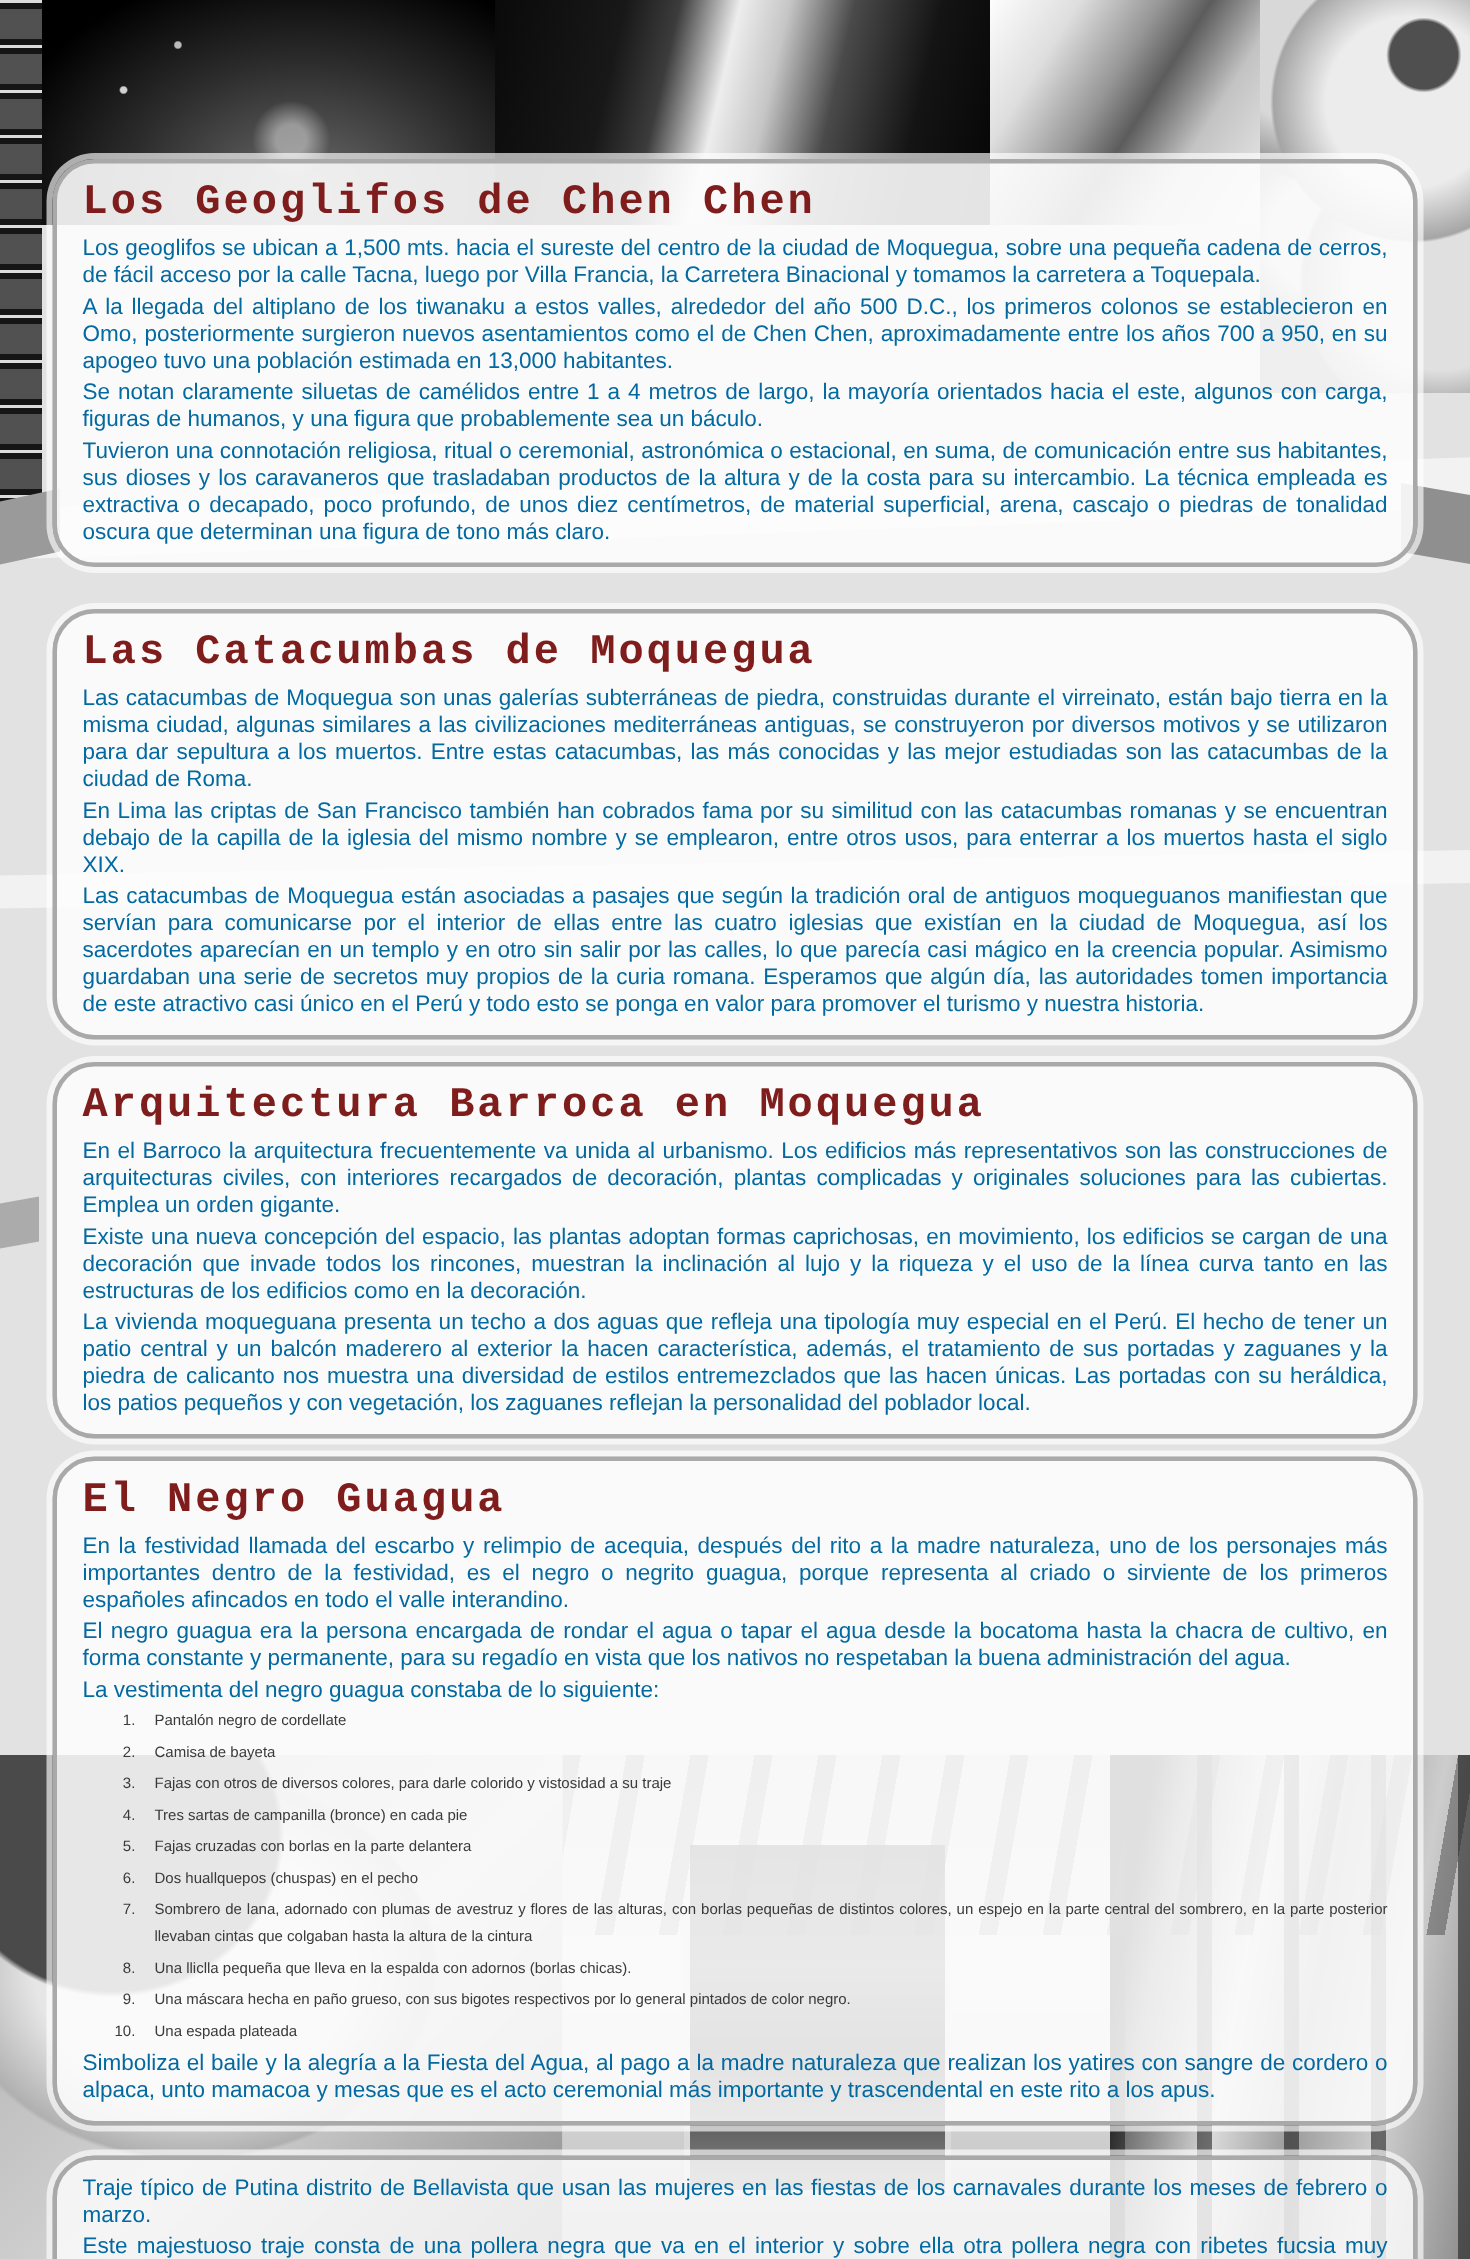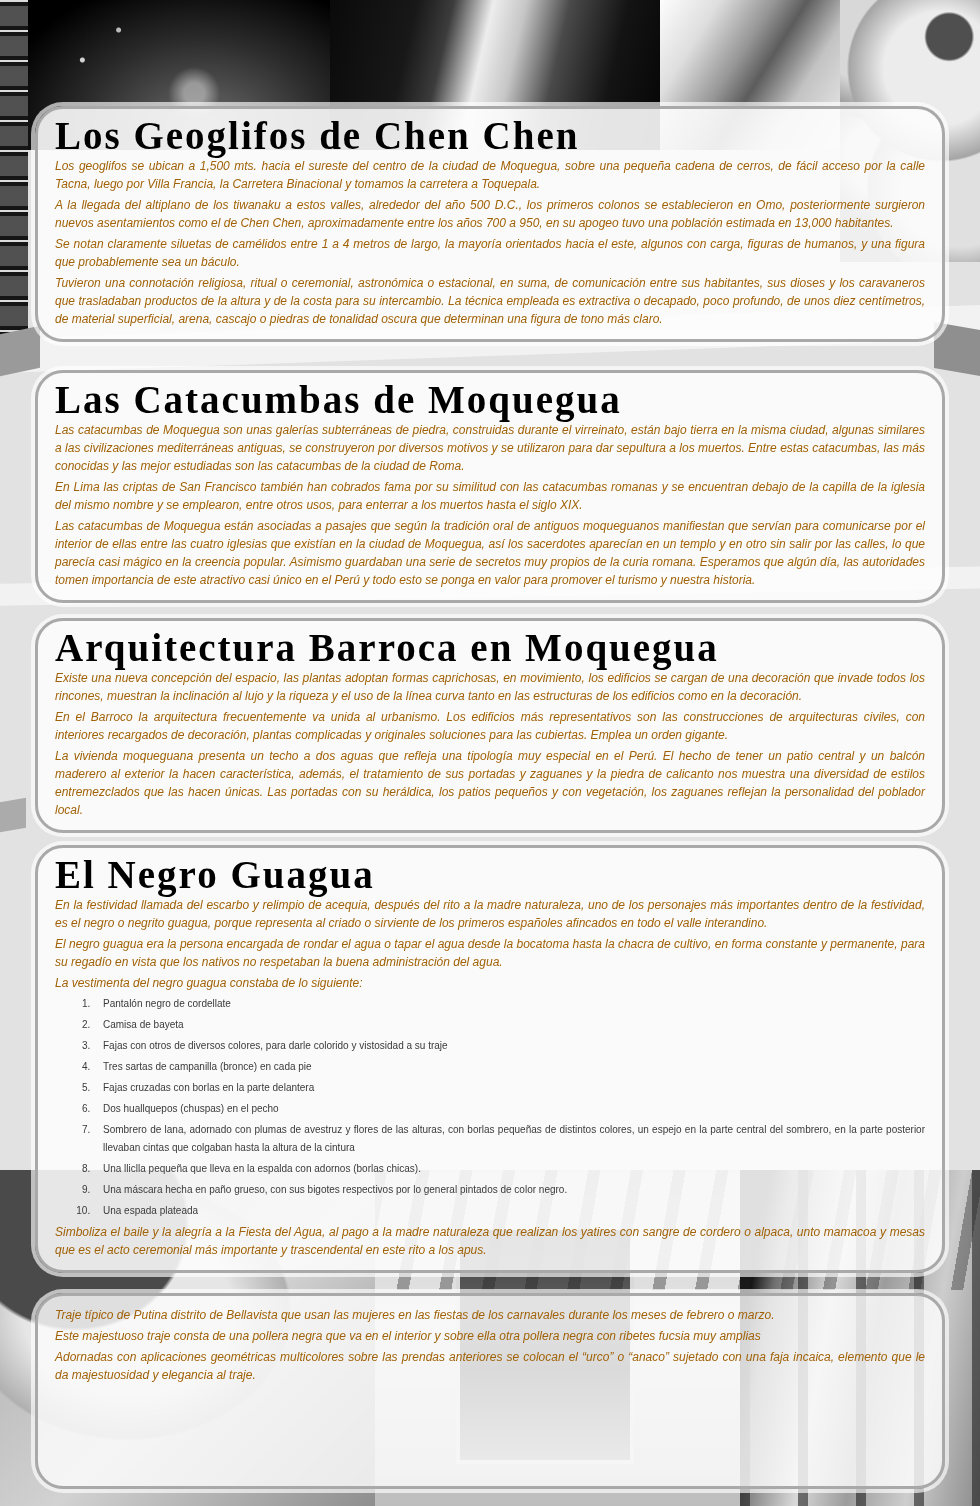--- a/index.html
+++ b/index.html
@@ -94,29 +94,29 @@
     padding:10px 17px 8px 17px;
     overflow:hidden;
   }
   .panel-1{margin-top:106px;min-height:229px;}
   .panel-2{margin-top:28px;min-height:214px;}
   .panel-3{margin-top:15px;min-height:214px;}
   .panel-4{margin-top:12px;min-height:374px;background:rgba(253,253,253,.88);}
   .panel-5{margin-top:20px;min-height:196px;background:rgba(252,252,252,.84);}
   .fancy-title{
     margin:0 0 5px 0;
-    font-family:Liberation Serif, serif;
+    font-family:Liberation Mono, monospace;
     font-weight:700;font-style:normal;
-    font-size:39px;line-height:33px;letter-spacing:2px;
-    color:#000000;
+    font-size:28px;line-height:33px;letter-spacing:2px;
+    color:#7f1d1d;
   }
   .panel p{
     margin:0 0 3px 0;
-    font-size:12px;line-height:18px;
-    text-align:justify;color:#a16207;font-style:italic;
+    font-size:15px;line-height:18px;
+    text-align:justify;color:#0369a1;
   }
   .panel ol{
     margin:1px 0 2px 0;padding:0 0 0 38px;
     color:#3a3a3a;
   }
   .panel ol li{
     font-size:10px;line-height:18px;margin:0 0 3px 0;
     text-align:justify;padding-left:10px;
   }
 </style>
@@ -154,22 +154,22 @@
 
   <section class="panel panel-2">
     <h1 class="fancy-title">Las Catacumbas de Moquegua</h1>
     <p>Las catacumbas de Moquegua son unas galerías subterráneas de piedra, construidas durante el virreinato, están bajo tierra en la misma ciudad, algunas similares a las civilizaciones mediterráneas antiguas, se construyeron por diversos motivos y se utilizaron para dar sepultura a los muertos. Entre estas catacumbas, las más conocidas y las mejor estudiadas son las catacumbas de la ciudad de Roma.</p>
     <p>En Lima las criptas de San Francisco también han cobrados fama por su similitud con las catacumbas romanas y se encuentran debajo de la capilla de la iglesia del mismo nombre y se emplearon, entre otros usos, para enterrar a los muertos hasta el siglo XIX.</p>
     <p>Las catacumbas de Moquegua están asociadas a pasajes que según la tradición oral de antiguos moqueguanos manifiestan que servían para comunicarse por el interior de ellas entre las cuatro iglesias que existían en la ciudad de Moquegua, así los sacerdotes aparecían en un templo y en otro sin salir por las calles, lo que parecía casi mágico en la creencia popular. Asimismo guardaban una serie de secretos muy propios de la curia romana. Esperamos que algún día, las autoridades tomen importancia de este atractivo casi único en el Perú y todo esto se ponga en valor para promover el turismo y nuestra historia.</p>
   </section>
 
   <section class="panel panel-3">
     <h1 class="fancy-title">Arquitectura Barroca en Moquegua</h1>
+    <p>En el Barroco la arquitectura frecuentemente va unida al urbanismo. Los edificios más representativos son las construcciones de arquitecturas civiles, con interiores recargados de decoración, plantas complicadas y originales soluciones para las cubiertas. Emplea un orden gigante.</p>
     <p>Existe una nueva concepción del espacio, las plantas adoptan formas caprichosas, en movimiento, los edificios se cargan de una decoración que invade todos los rincones, muestran la inclinación al lujo y la riqueza y el uso de la línea curva tanto en las estructuras de los edificios como en la decoración.</p>
-    <p>En el Barroco la arquitectura frecuentemente va unida al urbanismo. Los edificios más representativos son las construcciones de arquitecturas civiles, con interiores recargados de decoración, plantas complicadas y originales soluciones para las cubiertas. Emplea un orden gigante.</p>
     <p>La vivienda moqueguana presenta un techo a dos aguas que refleja una tipología muy especial en el Perú. El hecho de tener un patio central y un balcón maderero al exterior la hacen característica, además, el tratamiento de sus portadas y zaguanes y la piedra de calicanto nos muestra una diversidad de estilos entremezclados que las hacen únicas. Las portadas con su heráldica, los patios pequeños y con vegetación, los zaguanes reflejan la personalidad del poblador local.</p>
   </section>
 
   <section class="panel panel-4">
     <h1 class="fancy-title">El Negro Guagua</h1>
     <p>En la festividad llamada del escarbo y relimpio de acequia, después del rito a la madre naturaleza, uno de los personajes más importantes dentro de la festividad, es el negro o negrito guagua, porque representa al criado o sirviente de los primeros españoles afincados en todo el valle interandino.</p>
     <p>El negro guagua era la persona encargada de rondar el agua o tapar el agua desde la bocatoma hasta la chacra de cultivo, en forma constante y permanente, para su regadío en vista que los nativos no respetaban la buena administración del agua.</p>
     <p>La vestimenta del negro guagua constaba de lo siguiente:</p>
     <ol>
       <li>Pantalón negro de cordellate</li>

